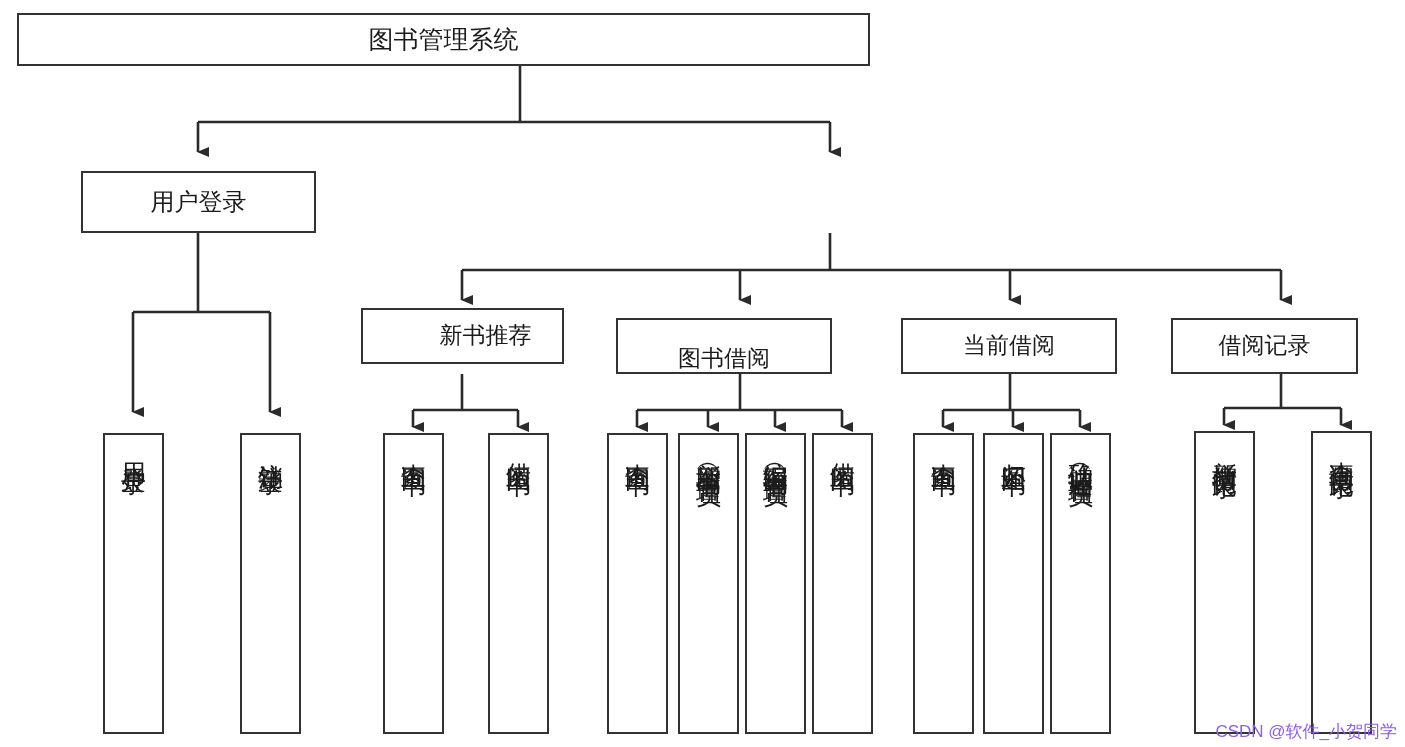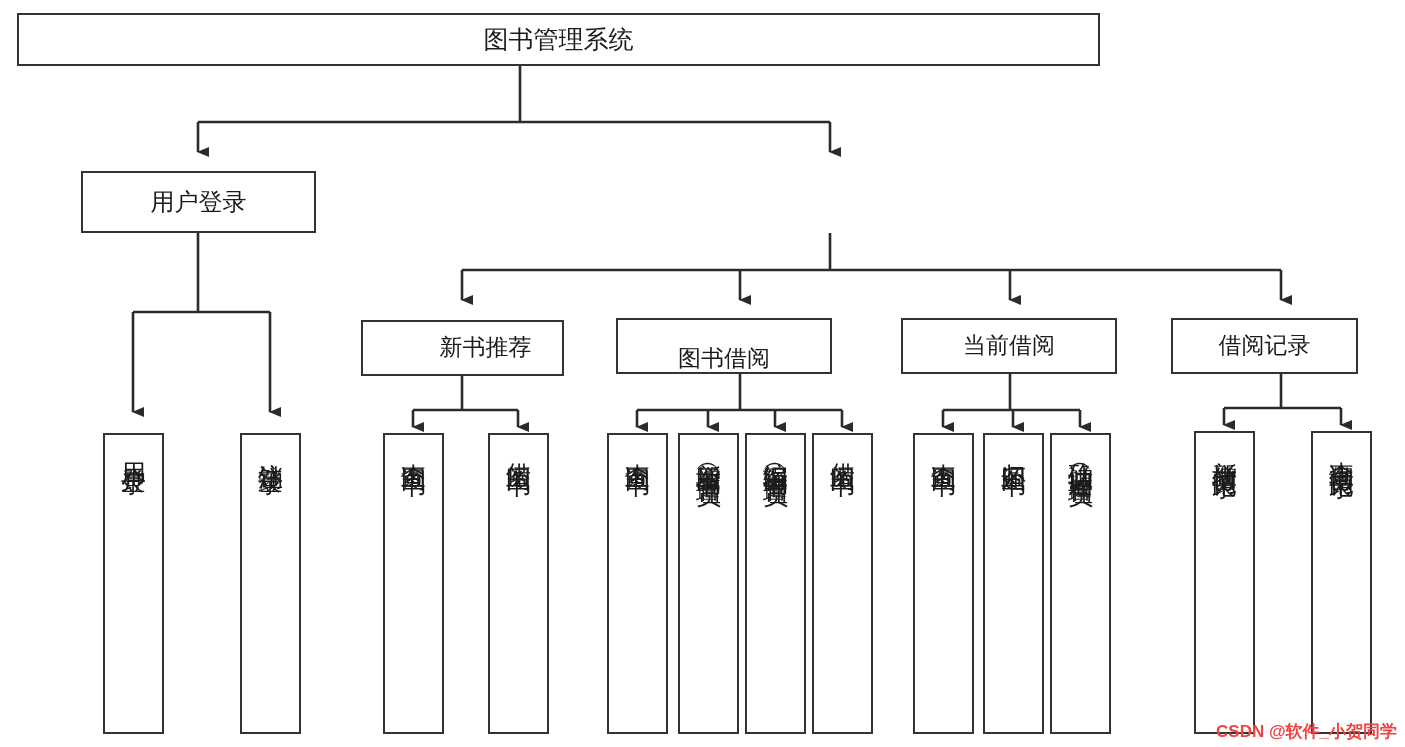--- a/index.html
+++ b/index.html
@@ -51,24 +51,23 @@
     letter-spacing:3px;
     line-height:1;
     display:block;
     text-align:start;
   }
   .watermark{
     position:absolute;
     right:8px;
     bottom:4px;
     font-size:17px;
-    color:#ef4444;
+    color:#8b5cf6;
     z-index:5;
     white-space:pre;
-    font-weight:bold;
   }
 </style>
 </head>
 <body>
 
 <div id="stage">
 
   <svg id="wires" viewBox="0 0 1405 747" xmlns="http://www.w3.org/2000/svg">
     <defs>
       <marker id="arr" viewBox="0 0 10 12" refX="5" refY="11" markerWidth="10" markerHeight="12" orient="auto-start-reverse" markerUnits="userSpaceOnUse">
@@ -113,29 +112,29 @@
       <path d="M1013,410 L1013,427" marker-end="url(#arr)"></path>
       <path d="M1080,410 L1080,427" marker-end="url(#arr)"></path>
 
       <path d="M1281,374 L1281,408"></path>
       <path d="M1224,408 L1341,408"></path>
       <path d="M1224,408 L1224,425" marker-end="url(#arr)"></path>
       <path d="M1341,408 L1341,425" marker-end="url(#arr)"></path>
     </g>
   </svg>
 
-  <div class="node root" style="left:17px;top:13px;width:1083px;height:53px;">
+  <div class="node root" style="left:17px;top:13px;width:853px;height:53px;">
     <span class="lbl">图书管理系统</span>
   </div>
 
   <div class="node lvl2" style="left:81px;top:171px;width:235px;height:62px;">
     <span class="lbl">用户登录</span>
   </div>
 
-  <div class="node lvl3" style="left:361px;top:320px;width:203px;height:56px;padding-left:46px;">
+  <div class="node lvl3" style="left:361px;top:308px;width:203px;height:56px;padding-left:46px;">
     <span class="lbl">新书推荐</span>
   </div>
   <div class="node lvl3" style="left:616px;top:318px;width:216px;height:56px;align-items:flex-end;">
     <span class="lbl">图书借阅</span>
   </div>
   <div class="node lvl3" style="left:901px;top:318px;width:216px;height:56px;">
     <span class="lbl">当前借阅</span>
   </div>
   <div class="node lvl3" style="left:1171px;top:318px;width:187px;height:56px;">
     <span class="lbl">借阅记录</span>

